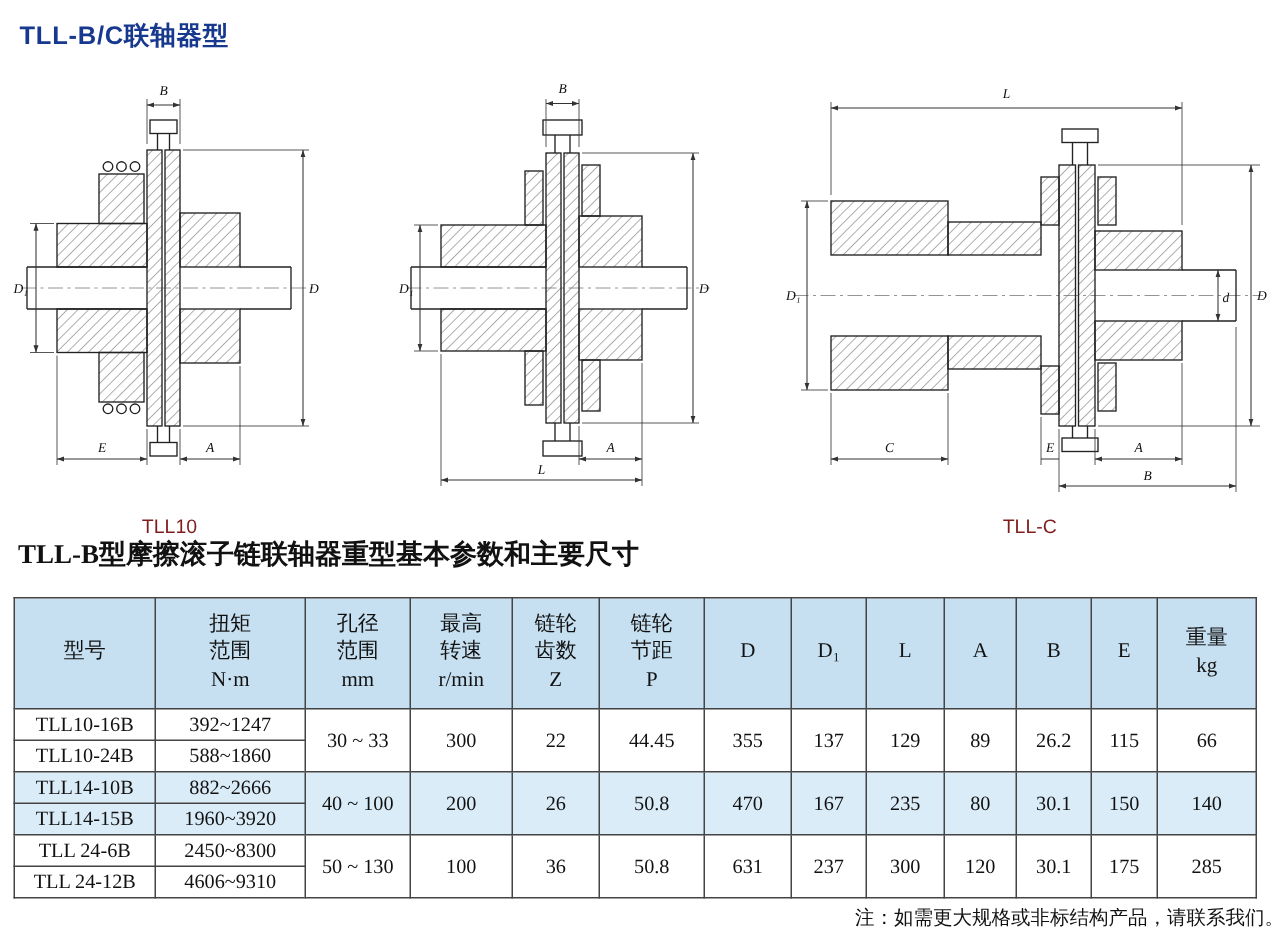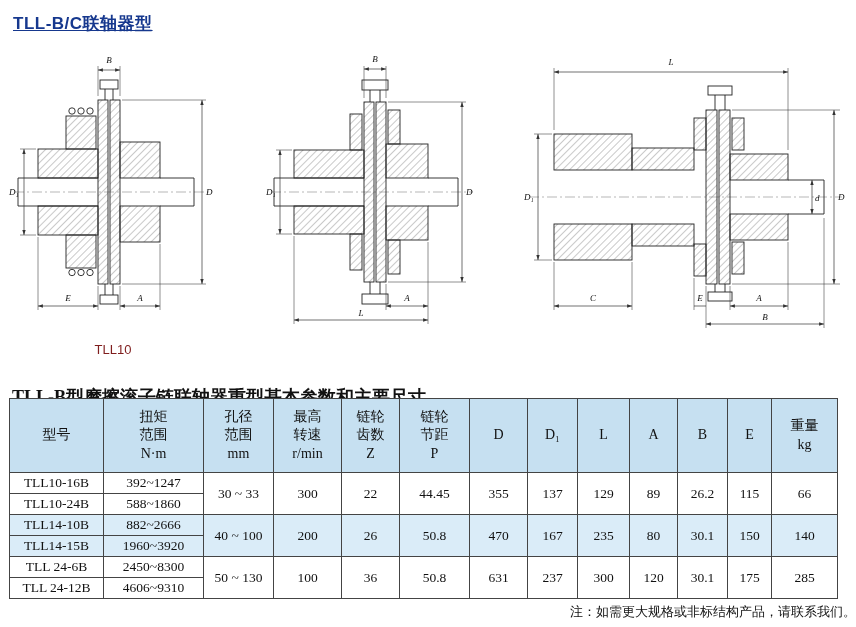--- a/index.html
+++ b/index.html
@@ -4,37 +4,37 @@
 <style>
   * { box-sizing: border-box; }
   html,body { margin:0; padding:0; }
   body {
     width:856px; height:627px; position:relative; overflow:hidden;
     background:#ffffff; font-family:"Liberation Serif", serif; color:#111;
   }
   .page-title {
     position:absolute; left:13px; top:12px;
     font-family:"Liberation Sans", sans-serif; font-weight:bold;
-    font-size:17px; color:#16388e; letter-spacing:0.5px;text-decoration:underline;
+    font-size:17px; color:#16388e; letter-spacing:0.5px;
   }
   .drawing { position:absolute; text-align:center; }
   .drawing .caption {
     font-family:"Liberation Sans", sans-serif; font-size:13px; color:#7f1d1d; margin-top:1px;
   }
   svg text {
     font-family:"Liberation Serif", serif; font-style:italic;
     font-size:9px; fill:#111;
   }
   .cl { stroke:#888; stroke-width:0.6; stroke-dasharray:10 3 2 3; }
   .s  { stroke:#222; stroke-width:0.9; fill:none; }
   .d  { stroke:#333; stroke-width:0.7; }
   .e  { stroke:#333; stroke-width:0.55; }
   .section-title {
     position:absolute; left:12px; top:357px;
-    font-size:18px; font-weight:bold; font-family:"Liberation Serif", serif;margin-top:28px;
+    font-size:18px; font-weight:bold; font-family:"Liberation Serif", serif;
   }
   table.tbl {
     position:absolute; left:9px; top:398px;
     border-collapse:collapse; table-layout:fixed;
   }
   .tbl th, .tbl td {
     border:1px solid #444; text-align:center; vertical-align:middle; padding:0 1px;
     font-family:"Liberation Serif", serif;
   }
   .tbl th {
@@ -263,20 +263,21 @@
 
     <line class="e" x1="206" y1="234" x2="206" y2="258"></line>
     <line class="e" x1="264" y1="190" x2="264" y2="258"></line>
     <line class="d" x1="206" y1="254" x2="264" y2="254" marker-start="url(#ms3)" marker-end="url(#me3)"></line>
     <text x="235" y="249" text-anchor="middle">A</text>
 
     <line class="e" x1="300" y1="166" x2="300" y2="276"></line>
     <line class="d" x1="182" y1="272" x2="300" y2="272" marker-start="url(#ms3)" marker-end="url(#me3)"></line>
     <text x="241" y="268" text-anchor="middle">B</text>
   </svg>
+  <div class="caption">TLL-C</div>
 </div>
 
 <div class="section-title">TLL-B型摩擦滚子链联轴器重型基本参数和主要尺寸</div>
 
 <table class="tbl">
   <colgroup>
     <col style="width:94px">
       <col style="width:100px">
       <col style="width:70px">
       <col style="width:68px">

